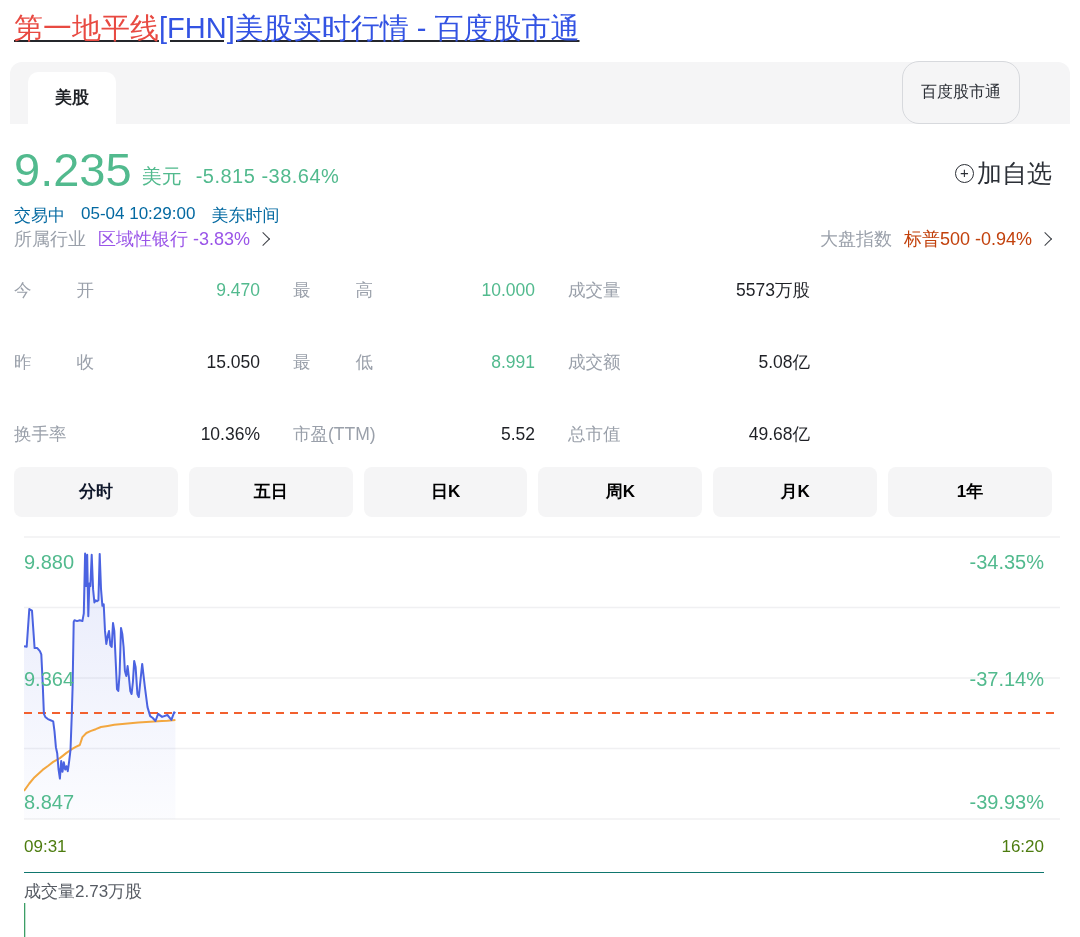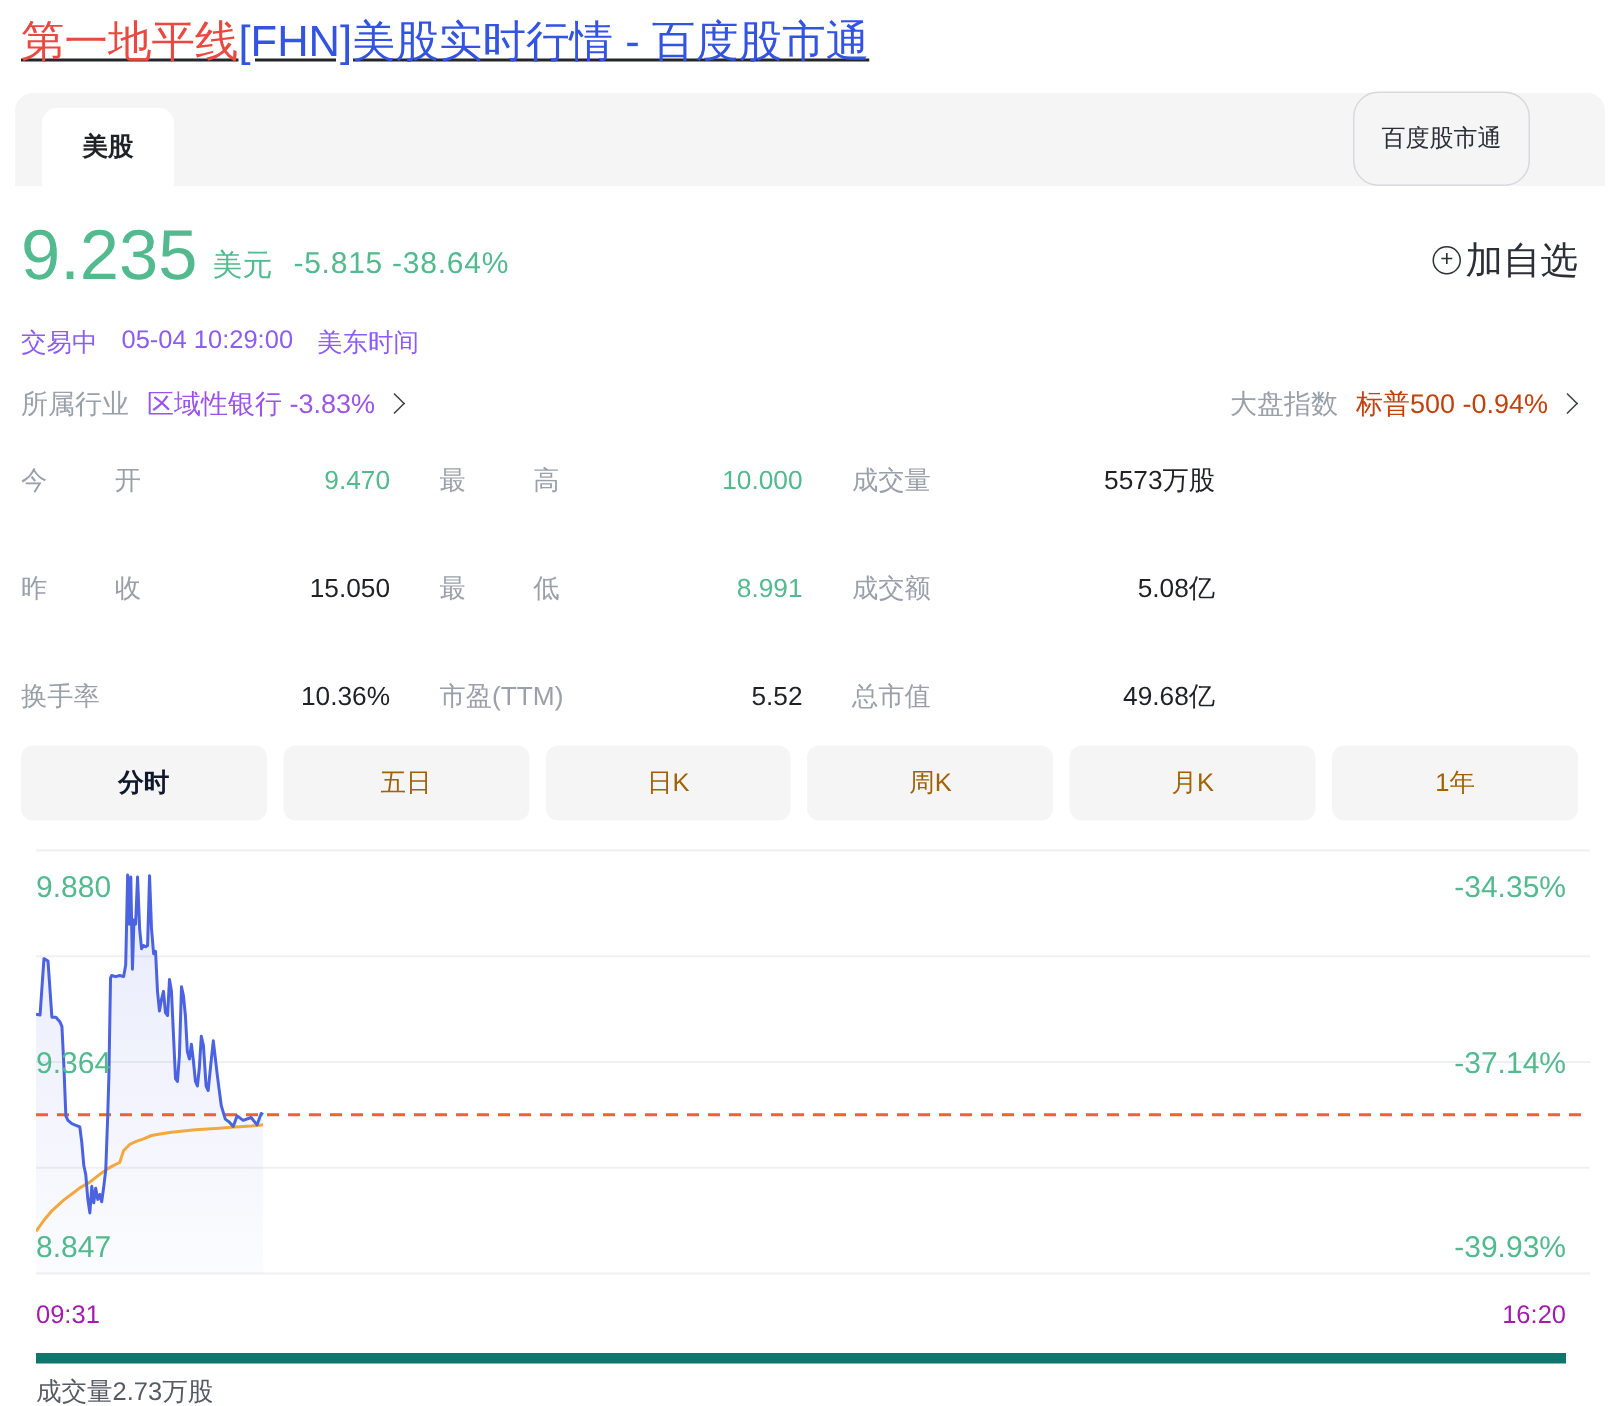--- a/index.html
+++ b/index.html
@@ -24,50 +24,50 @@
   .price-row{display:flex;align-items:center;margin-top:22px;}
   .price-big{font-size:47px;font-weight:500;color:#52ba8e;line-height:1;}
   .price-unit{font-size:20px;color:#52ba8e;margin-left:10px;margin-top:14px;}
   .price-chg{font-size:20px;color:#52ba8e;margin-left:14px;margin-top:14px;letter-spacing:.5px;}
   .row-spacer{flex:1;}
   .add-watch{display:flex;align-items:center;font-size:25px;color:#2b2f36;cursor:pointer;margin-top:8px;}
   .circle-plus{width:17px;height:17px;border:1.6px solid #2b2f36;border-radius:50%;
                display:inline-flex;align-items:center;justify-content:center;margin-right:3px;
                font-size:15px;line-height:1;}
   .circle-plus::before{content:"+";margin-top:-1px;}
-  .status-row{margin-top:24px;font-size:17px;color:#8b5cf6;display:flex;}
+  .status-row{margin-top:11px;font-size:17px;color:#0369a1;display:flex;}
   .status-row span{margin-right:16px;}
-  .meta-row{margin-top:17px;display:flex;justify-content:space-between;font-size:18px;align-items:center;}
+  .meta-row{display:flex;justify-content:space-between;font-size:18px;align-items:center;}
   .meta-left,.meta-right{display:flex;align-items:center;}
   .lbl-gray{color:#9aa0aa;margin-right:12px;}
   .industry-link{color:#9a55e8;cursor:pointer;}
   .index-link{color:#c2410c;cursor:pointer;}
   .chev{display:inline-block;width:9px;height:9px;border-right:1.8px solid #3c3f45;
         border-bottom:1.8px solid #3c3f45;transform:rotate(-45deg);margin-left:8px;margin-right:2px;}
   
   .stats{display:grid;grid-template-columns:246px 242px 242px;column-gap:154px;
          margin-top:20px;font-size:17.5px;row-gap:0;gap:33px;}
   .stat{display:flex;align-items:center;height:39px;}
   .stat-label{color:#9aa0aa;width:80px;white-space:nowrap;}
   .stat-label.spread{text-align-last:justify;text-align:justify;}
   .stat-value{flex:1;text-align:right;color:#1f2126;}
   .stat-value.green{color:#52ba8e;}
   
   .range-tabs{display:flex;gap:11px;margin:13px 18px 0 4px;}
   .rtab{flex:1;height:50px;background:#f5f5f6;border-radius:8px;display:flex;
-        align-items:center;justify-content:center;font-size:17px;color:#a16207;cursor:pointer;}
+        align-items:center;justify-content:center;font-size:17px;color:#000000;cursor:pointer;font-weight:bold;}
   .rtab.active{color:#0f172a;font-weight:bold;}
   
   .chart-wrap{position:relative;margin:16px 26px 0 14px;height:290px;}
   .chart-wrap svg{position:absolute;left:0;top:0;}
   .axis-lbl{position:absolute;font-size:20px;color:#52ba8e;line-height:24px;height:24px;}
   .axis-lbl.l{left:0;}
   .axis-lbl.r{right:0;}
   .time-axis{margin:0 26px 0 14px;height:49px;display:flex;justify-content:space-between;
-             align-items:center;font-size:17px;color:#a21caf;border-bottom:7px solid #0f766e;}
+             align-items:center;font-size:17px;color:#4d7c0f;border-bottom:1px solid #0f766e;}
   
   .vol-wrap{position:relative;margin:0 26px 0 14px;height:102px;}
   .vol-label{position:absolute;left:0;top:7px;font-size:17px;color:#565b63;}
 </style>
 </head>
 <body>
 
 <a class="page-title">
   <span class="title-hl">第一地平线</span><span class="title-main">[FHN]美股实时行情 - 百度股市通</span>
 </a>

